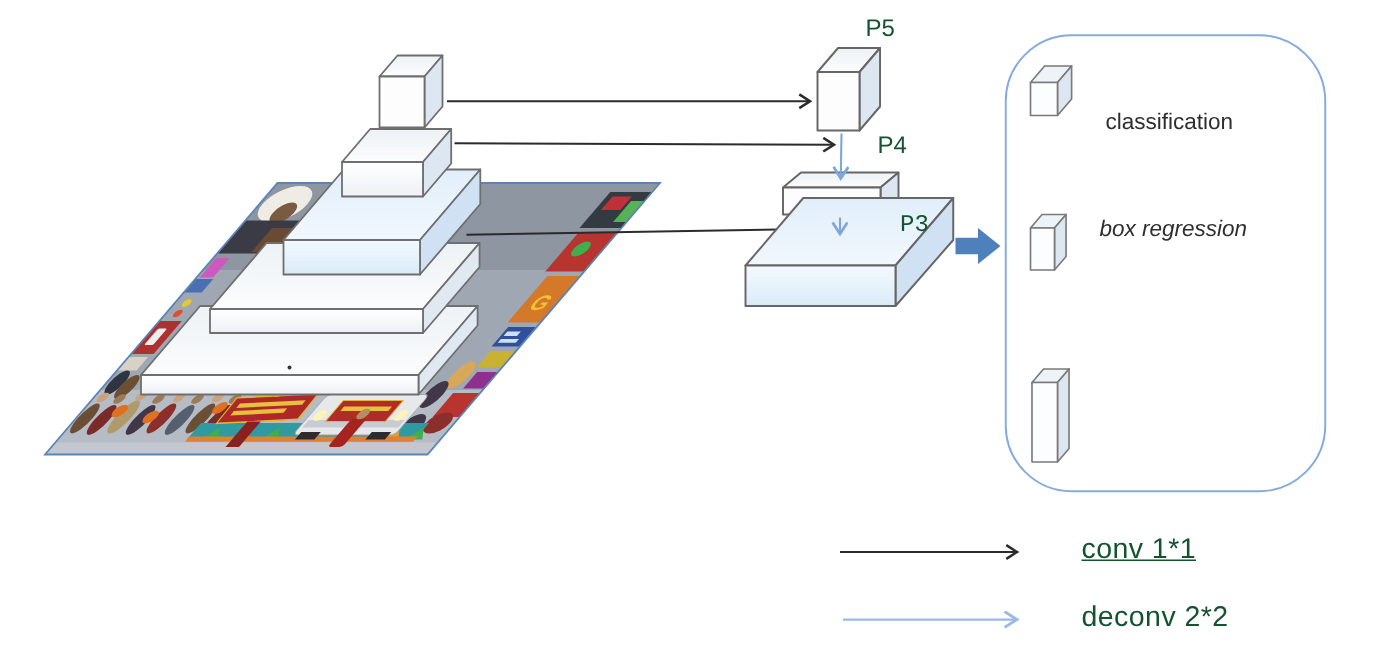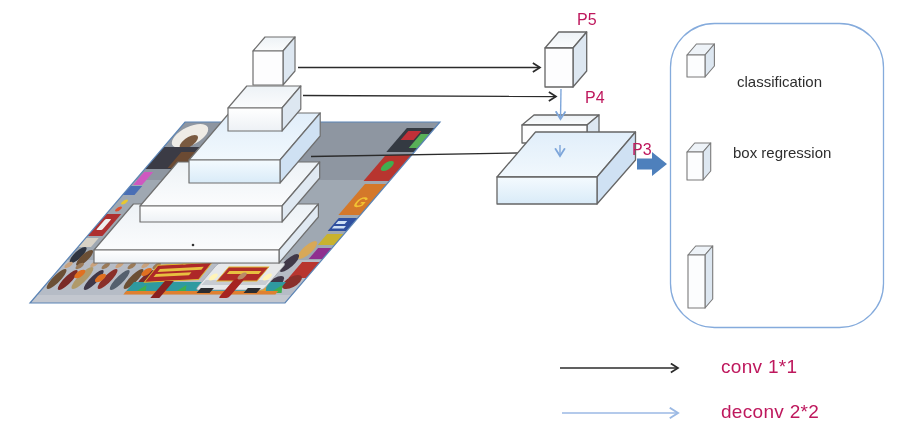--- a/index.html
+++ b/index.html
@@ -2,21 +2,21 @@
 <html><head>
 <meta charset="utf-8">
 <style>
   html,body{margin:0;padding:0;background:#ffffff;}
   .stage{
     position:relative;width:916px;height:446px;background:#ffffff;overflow:hidden;
     font-family:"Liberation Sans",sans-serif;
   }
   .stage svg{position:absolute;left:0;top:0;}
   .lbl{
-    position:absolute;color:#be185d;white-space:nowrap;line-height:1.15;
+    position:absolute;color:#14532d;white-space:nowrap;line-height:1.15;
     font-family:"Liberation Sans",sans-serif;
   }
   .lbl.pyr{font-size:16px;}
   .lbl.head{font-size:15px;color:#2e2e2e;}
   .lbl.leg{font-size:19px;letter-spacing:.3px;}
 </style>
 </head>
 <body>
 
 <div class="stage">
@@ -224,20 +224,20 @@
         <rect x="688" y="255" width="17" height="53" fill="#fcfdfe"></rect>
       </g>
     </g>
 
     <path d="M560,368 L678,368" fill="none" stroke="#2b2b2b" stroke-width="1.3" marker-end="url(#mBlack)"></path>
     <path d="M562,413 L678,413" fill="none" stroke="#9bb9e4" stroke-width="1.5" marker-end="url(#mBlueL)"></path>
   </svg>
 
   <div class="lbl pyr" style="left:577px;top:11px;">P5</div>
   <div class="lbl pyr" style="left:585px;top:89px;text-align:right;">P4</div>
-  <div class="lbl pyr" style="left:632px;top:141px;">P3</div>
+  <div class="lbl pyr" style="left:600px;top:141px;font-family:Liberation Mono, monospace;">P3</div>
 
   <div class="lbl head" style="left:737px;top:73px;">classification</div>
-  <div class="lbl head" style="left:733px;top:144px;">box regression</div>
-
-  <div class="lbl leg" style="left:721px;top:356px;">conv 1*1</div>
+  <div class="lbl head" style="left:733px;top:144px;font-style:italic;">box regression</div>
+
+  <div class="lbl leg" style="left:721px;top:356px;text-decoration:underline;">conv 1*1</div>
   <div class="lbl leg" style="left:721px;top:401px;">deconv 2*2</div>
 </div>
 
 </body></html>

